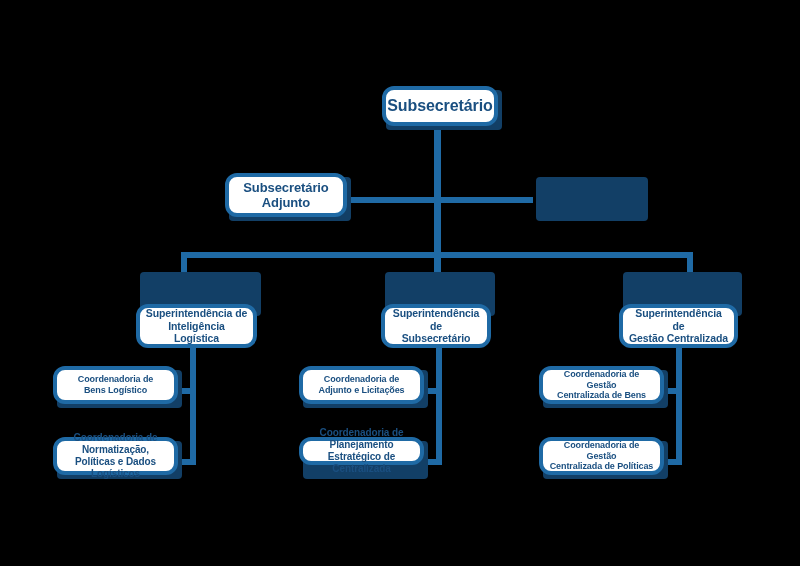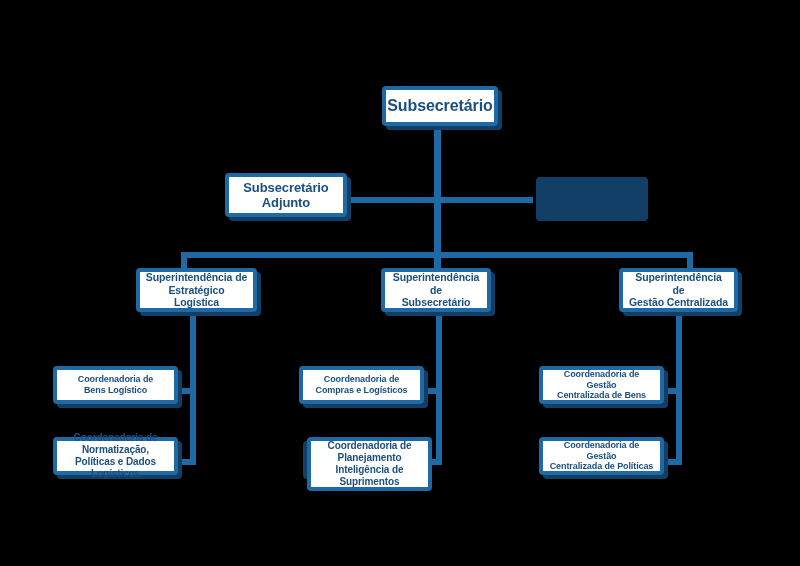--- a/index.html
+++ b/index.html
@@ -21,21 +21,21 @@
     position: absolute;
     background: #1f6aa5;
   }
 
   
   .node {
     position: absolute;
     box-sizing: border-box;
     background: #ffffff;
     border: 4px solid #1f6aa5;
-    border-radius: 4px;
+    border-radius: 12px;
     display: flex;
     align-items: center;
     justify-content: center;
     text-align: center;
     color: #1a4f80;
     line-height: 1.18;
     font-weight: bold;
     letter-spacing: -0.1px;
     z-index: 5;
   }
@@ -49,21 +49,21 @@
   .node-shadow {
     position: absolute;
     background: #123f66;
     border-radius: 4px;
     z-index: 4;
   }
 
   .lvl1 { font-size: 16px; }
   .lvl2 { font-size: 13px; }
   .lvl2b { font-size: 10.5px; font-weight: bold; }
-  .lvl3 { font-size: 10.5px; }
+  .lvl3 { font-size: 10.5px; margin-top: 36px; }
   .lvl4 { font-size: 9px; }
   .lvl4s { font-size: 10px; }
 </style>
 </head>
 <body>
 
 <div id="canvas">
 
   <div class="conn" style="left:434px; top:128px; width:7px; height:128px;"></div>
 
@@ -110,21 +110,21 @@
     <span class="lbl">
       <span>Subsecretário</span><br>
       <span>Adjunto</span>
     </span>
   </div>
 
 
   <div class="node lvl3" style="left:136px; top:268px; width:121px; height:44px;">
     <span class="lbl">
       <span>Superintendência de</span><br>
-      <span>Estratégico Logística</span>
+      <span>Inteligência Logística</span>
     </span>
   </div>
 
   <div class="node lvl3" style="left:381px; top:268px; width:110px; height:44px;">
     <span class="lbl">
       <span>Superintendência de</span><br>
       <span>Subsecretário</span>
     </span>
   </div>
 
@@ -145,28 +145,28 @@
   <div class="node lvl4s" style="left:53px; top:437px; width:125px; height:38px;">
     <span class="lbl">
       <span>Coordenadoria de Normatização,</span><br>
       <span>Políticas e Dados Logísticos</span>
     </span>
   </div>
 
   <div class="node lvl4" style="left:299px; top:366px; width:125px; height:38px;">
     <span class="lbl">
       <span>Coordenadoria de</span><br>
-      <span>Compras e Logísticos</span>
+      <span>Adjunto e Licitações</span>
     </span>
   </div>
 
-  <div class="node lvl4s" style="left:299px; top:437px; width:125px; height:54px;margin-left:8px;">
+  <div class="node lvl4s" style="left:299px; top:437px; width:125px; height:28px;">
     <span class="lbl">
       <span>Coordenadoria de Planejamento</span><br>
-      <span>Inteligência de Suprimentos</span>
+      <span>Estratégico de Centralizada</span>
     </span>
   </div>
 
   <div class="node lvl4" style="left:539px; top:366px; width:125px; height:38px;">
     <span class="lbl">
       <span>Coordenadoria de Gestão</span><br>
       <span>Centralizada de Bens</span>
     </span>
   </div>
 

